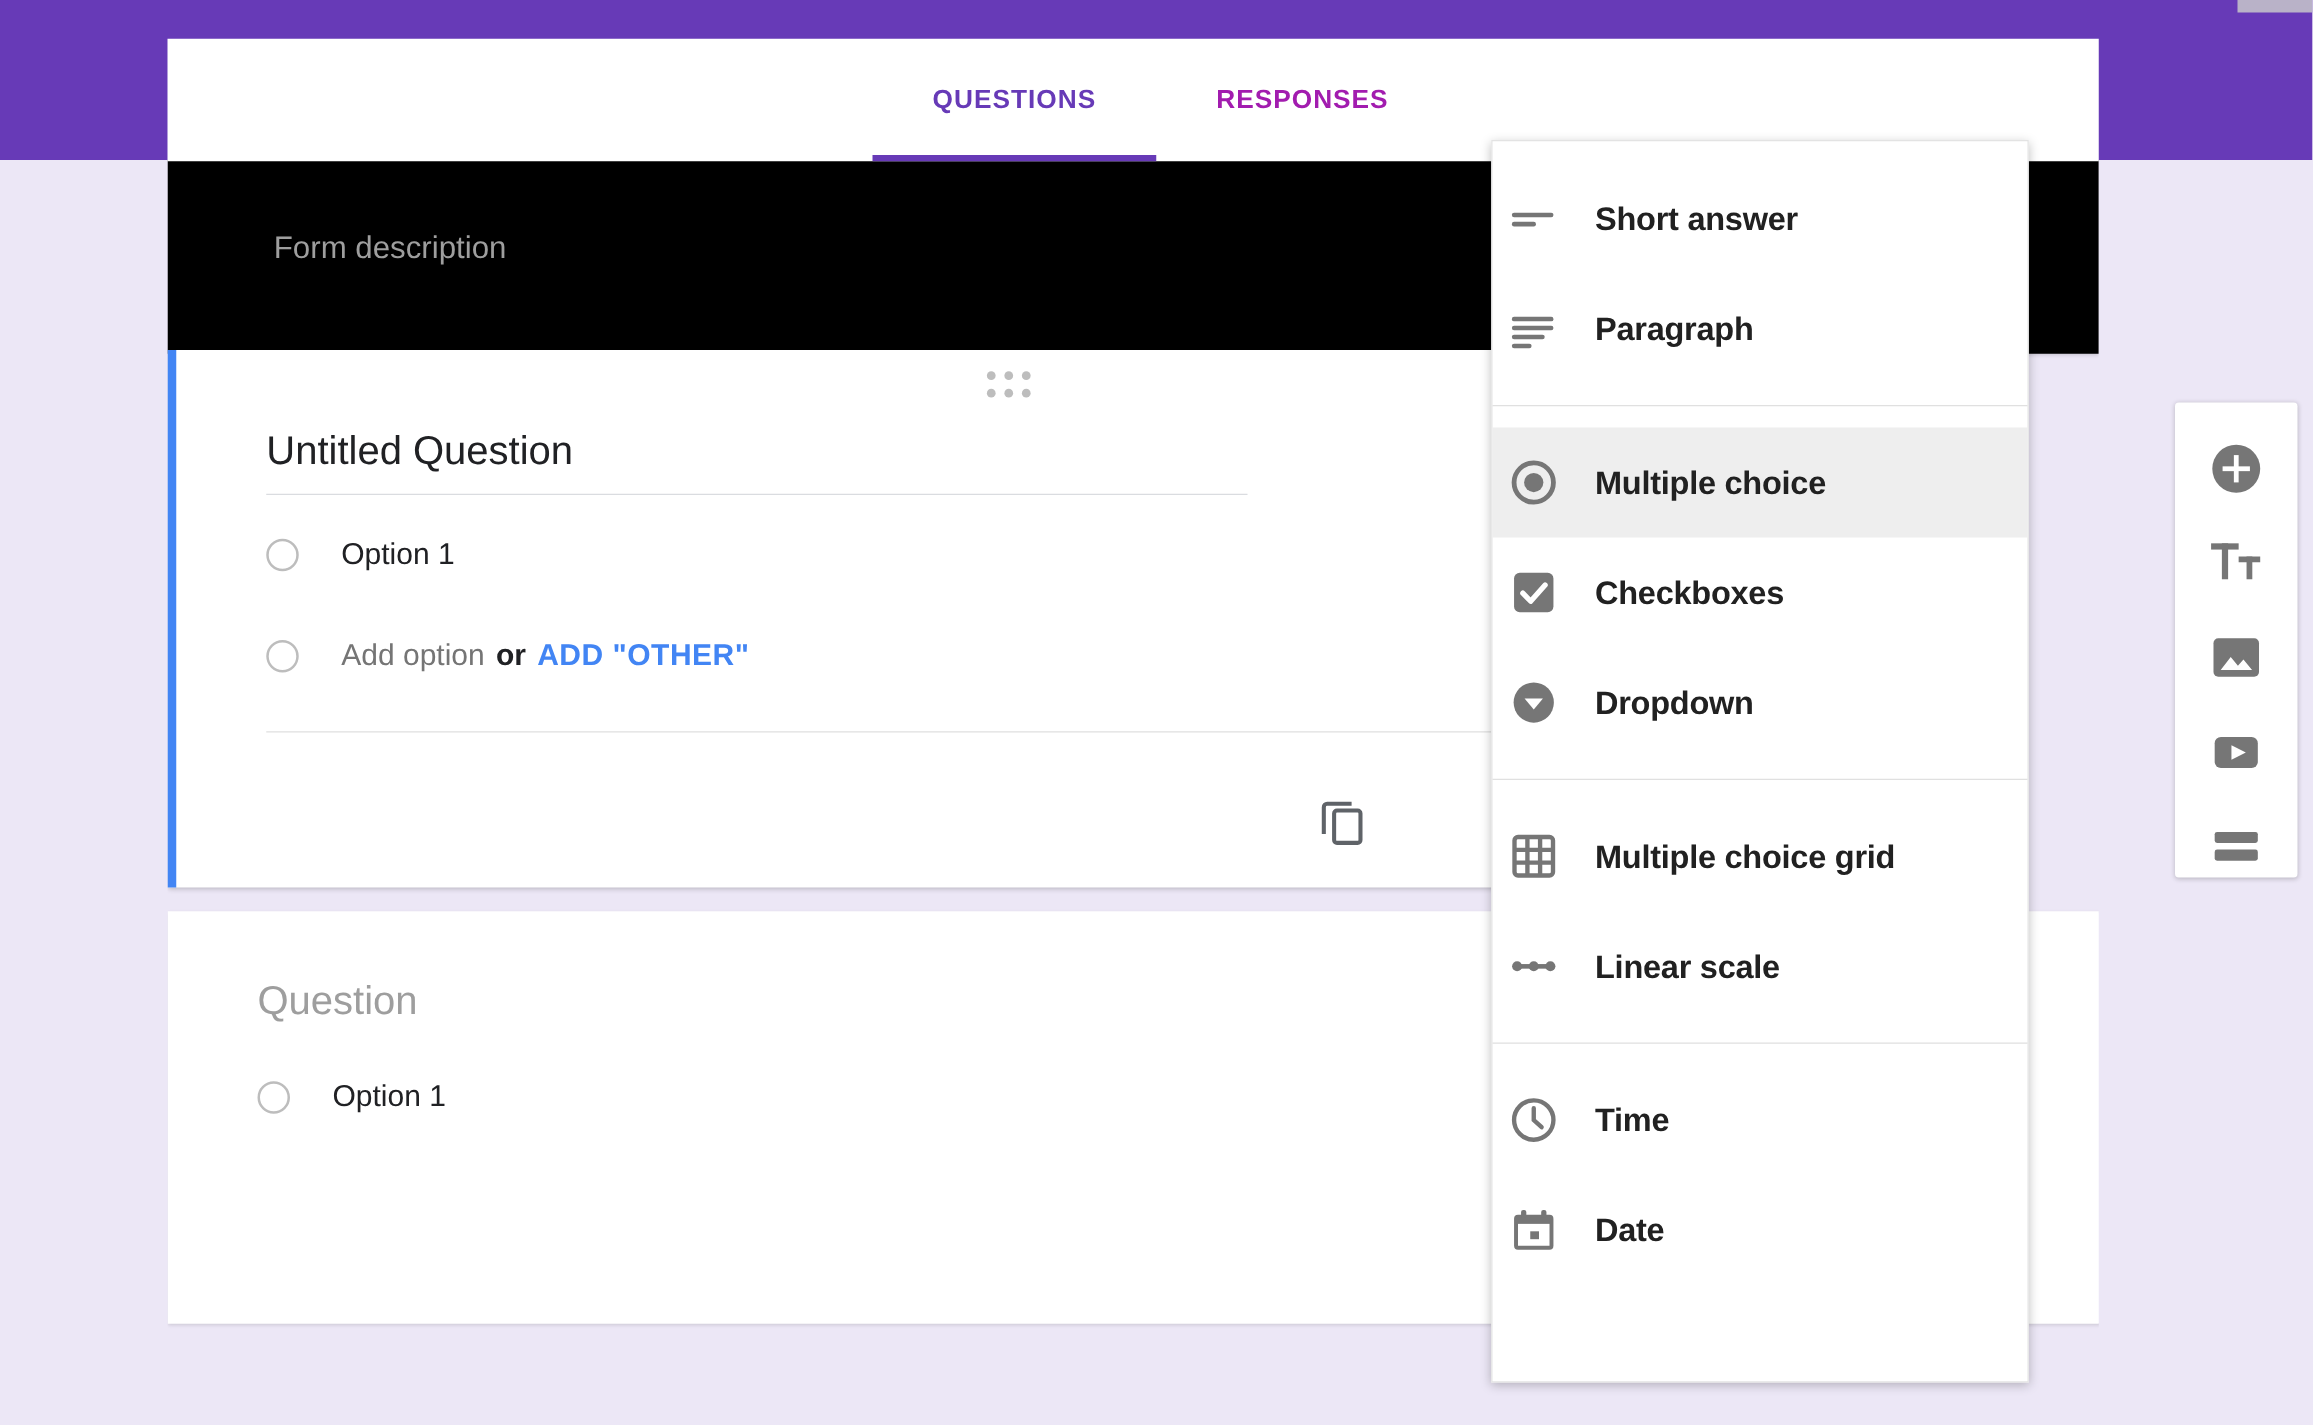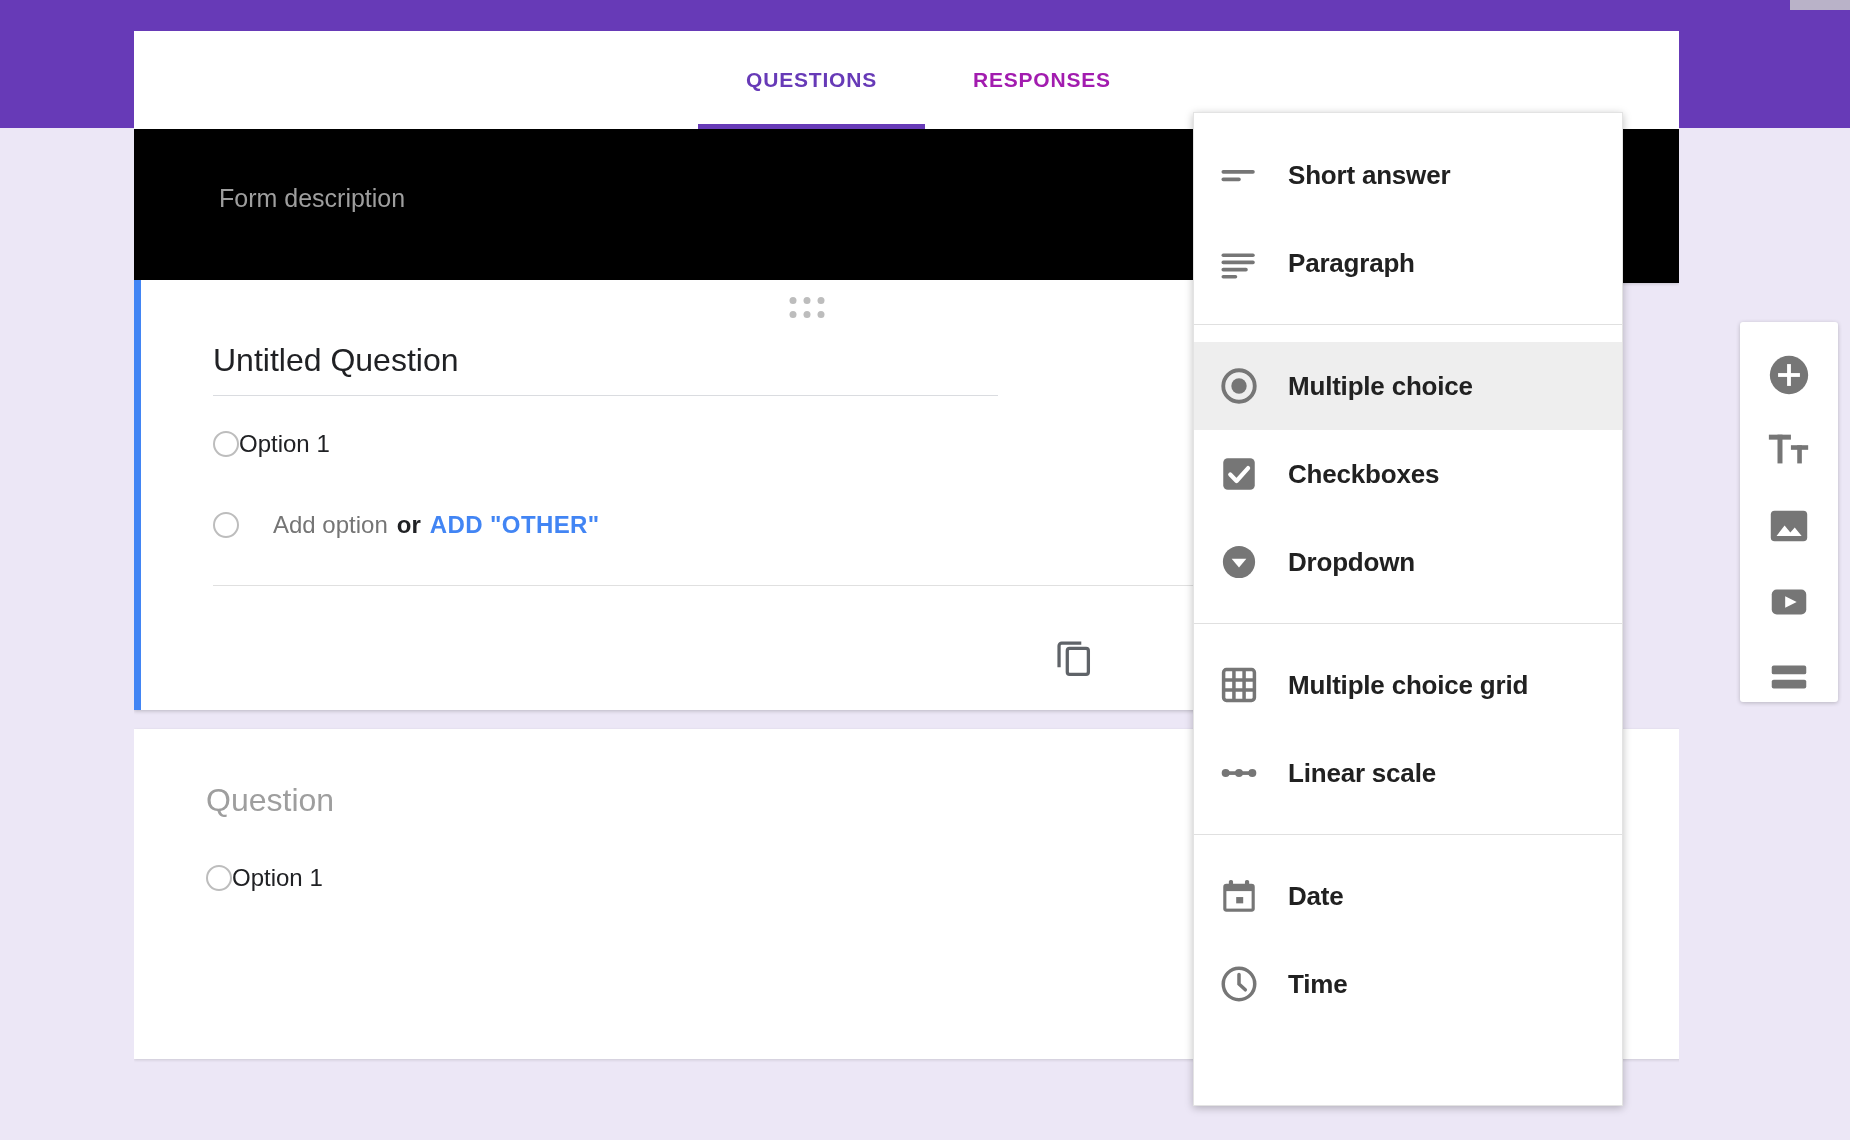--- a/index.html
+++ b/index.html
@@ -95,21 +95,21 @@
     position: absolute; left: 72px; top: 115px;
     width: 785px; height: 1px; background: #dadce0;
   }
 
   .opt-row { position: absolute; display: flex; align-items: center; }
   .radio {
     width: 26px; height: 26px; border-radius: 50%;
     border: 2px solid #bdbdbd; background: #fff;
     flex: none;
   }
-  .opt-label { font-size: 24px; color: #202124; }
+  .opt-label { margin-left: 34px; font-size: 24px; color: #202124; }
   .opt-muted { margin-left: 34px; font-size: 24px; color: #757575; }
   .opt-or { font-size: 24px; color: #202124; margin: 0 9px; font-weight: 600; }
   .opt-other {
     font-size: 24px; color: #4285f4; font-weight: bold; letter-spacing: .4px; cursor: pointer;
   }
   .card-divider {
     position: absolute; left: 72px; top: 305px;
     width: 1390px; height: 1px; background: #e0e0e0;
   }
   .copy-icon { position: absolute; left: 910px; top: 355px; cursor: pointer; }
@@ -146,21 +146,21 @@
     position: absolute; left: 1193px; top: 112px;
     width: 430px; height: 994px;
     background: #ffffff;
     border: 1px solid #e3e3e3;
     box-shadow: 0 2px 8px rgba(0,0,0,0.25);
     z-index: 60;
     padding: 18px 0 14px 0;
   }
   .menu-item {
     height: 88px; display: flex; align-items: center;
-    padding-left: 24px; cursor: pointer;
+    padding-left: 12px; cursor: pointer;
   }
   .menu-item.selected { background: #eeeeee; }
   .menu-icon {
     width: 56px; flex: none; display: flex; align-items: center; justify-content: flex-start;
   }
   .menu-label {
     margin-left: 14px; font-size: 26px; font-weight: bold; color: #212121;
     letter-spacing: -0.2px;
   }
   .menu-sep { height: 1px; background: #e0e0e0; margin: 17px 0; }
@@ -341,38 +341,38 @@
           <rect x="3" y="11" width="18" height="2.1"></rect>
           <circle cx="4.4" cy="12" r="2.3"></circle>
           <circle cx="12" cy="12" r="2.3"></circle>
           <circle cx="19.6" cy="12" r="2.3"></circle>
         </svg>
       </span>
       <span class="menu-label">Linear scale</span>
     </div>
 
     <div class="menu-sep"></div>
+
+    <div class="menu-item">
+      <span class="menu-icon">
+        <svg width="42" height="42" viewBox="0 0 24 24" fill="none" stroke="#767676" stroke-width="2">
+          <circle cx="12" cy="12" r="9"></circle>
+          <path d="M12 6.6 V12 L15.6 15.3" stroke-linecap="round"></path>
+        </svg>
+      </span>
+      <span class="menu-label">Time</span>
+    </div>
 
     <div class="menu-item">
       <span class="menu-icon">
         <svg width="42" height="42" viewBox="0 0 24 24">
           <rect x="3" y="5" width="18" height="16" rx="1.8" fill="#767676"></rect>
           <rect x="4.8" y="9.2" width="14.4" height="10" fill="#fff"></rect>
           <rect x="6.2" y="2.8" width="2.4" height="3.6" rx="1" fill="#767676"></rect>
           <rect x="15.4" y="2.8" width="2.4" height="3.6" rx="1" fill="#767676"></rect>
           <rect x="10.4" y="12.6" width="4" height="3.6" fill="#767676"></rect>
         </svg>
       </span>
       <span class="menu-label">Date</span>
     </div>
 
-    <div class="menu-item">
-      <span class="menu-icon">
-        <svg width="42" height="42" viewBox="0 0 24 24" fill="none" stroke="#767676" stroke-width="2">
-          <circle cx="12" cy="12" r="9"></circle>
-          <path d="M12 6.6 V12 L15.6 15.3" stroke-linecap="round"></path>
-        </svg>
-      </span>
-      <span class="menu-label">Time</span>
-    </div>
-
   </div>
 </div>
 
 </body></html>

